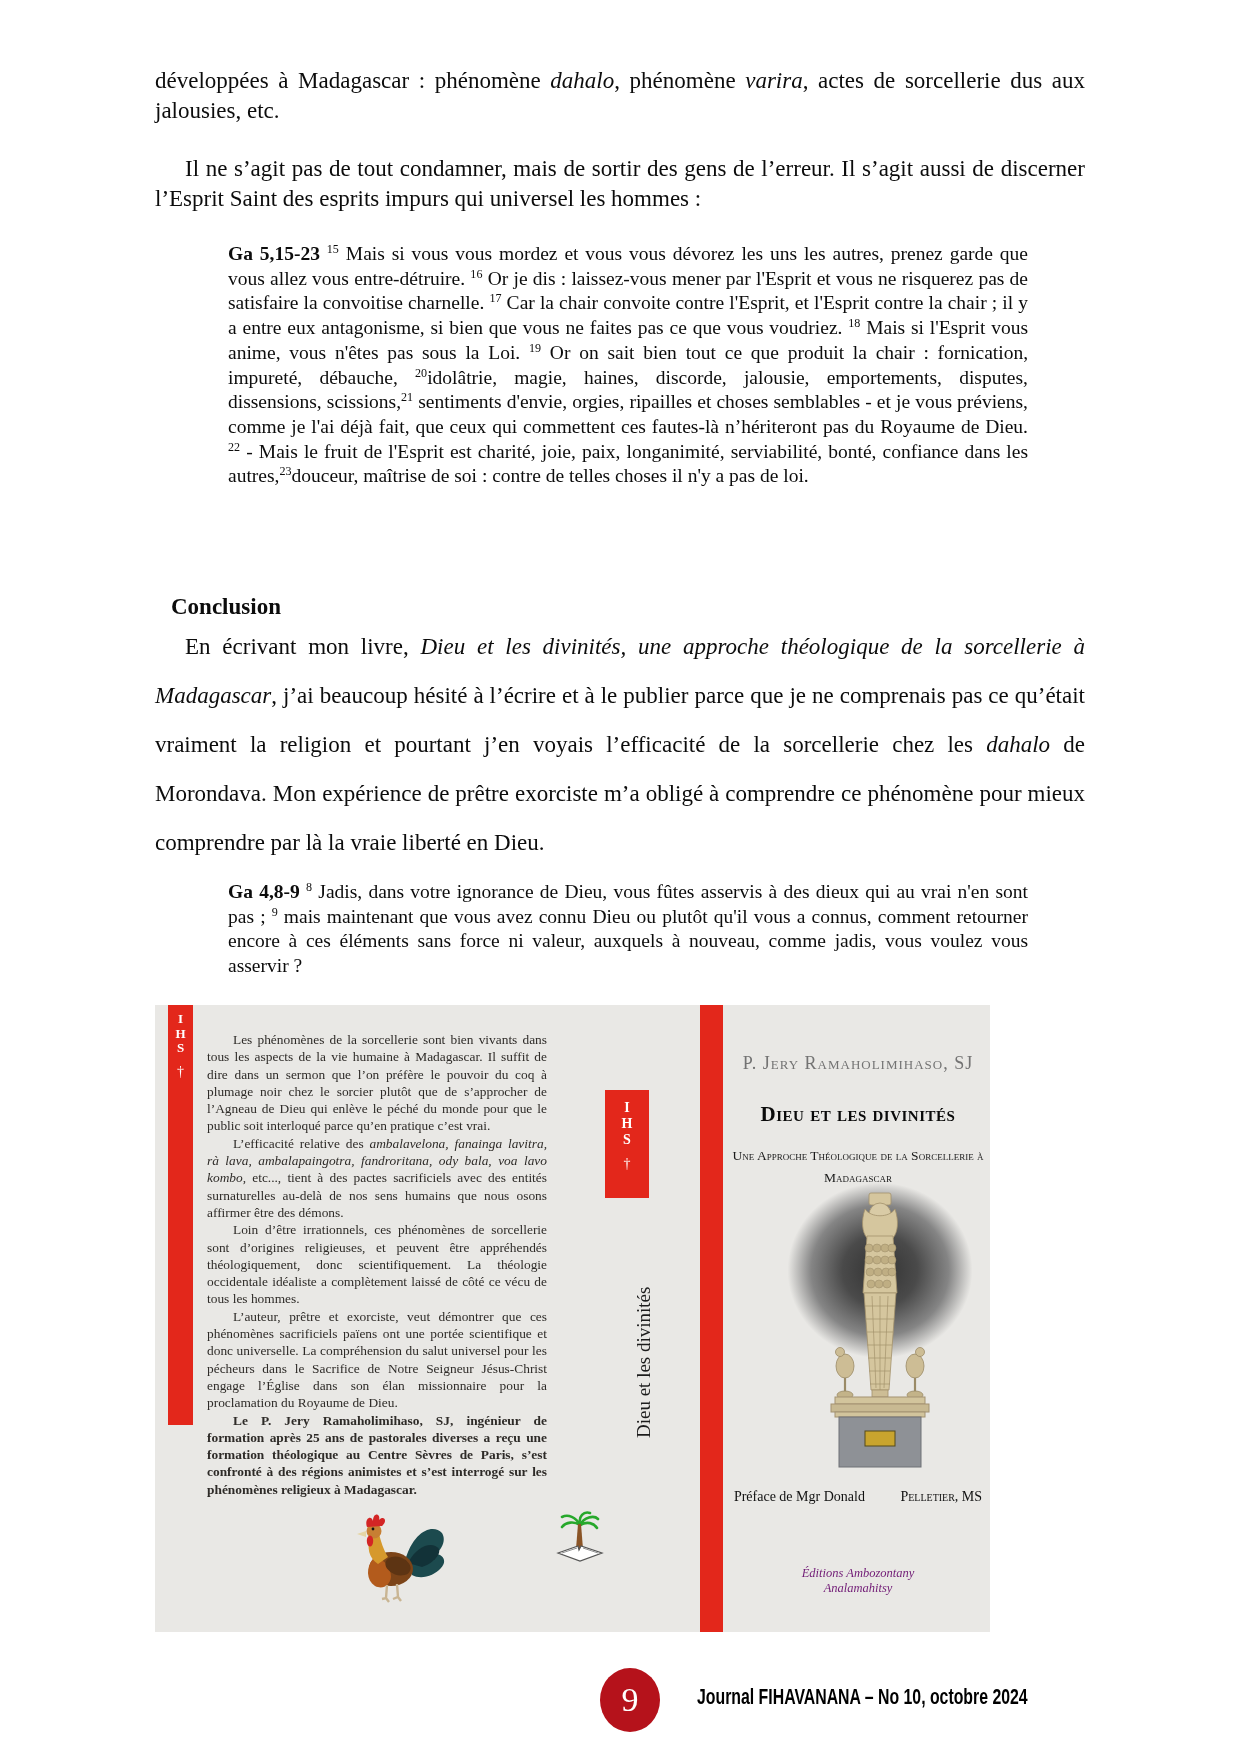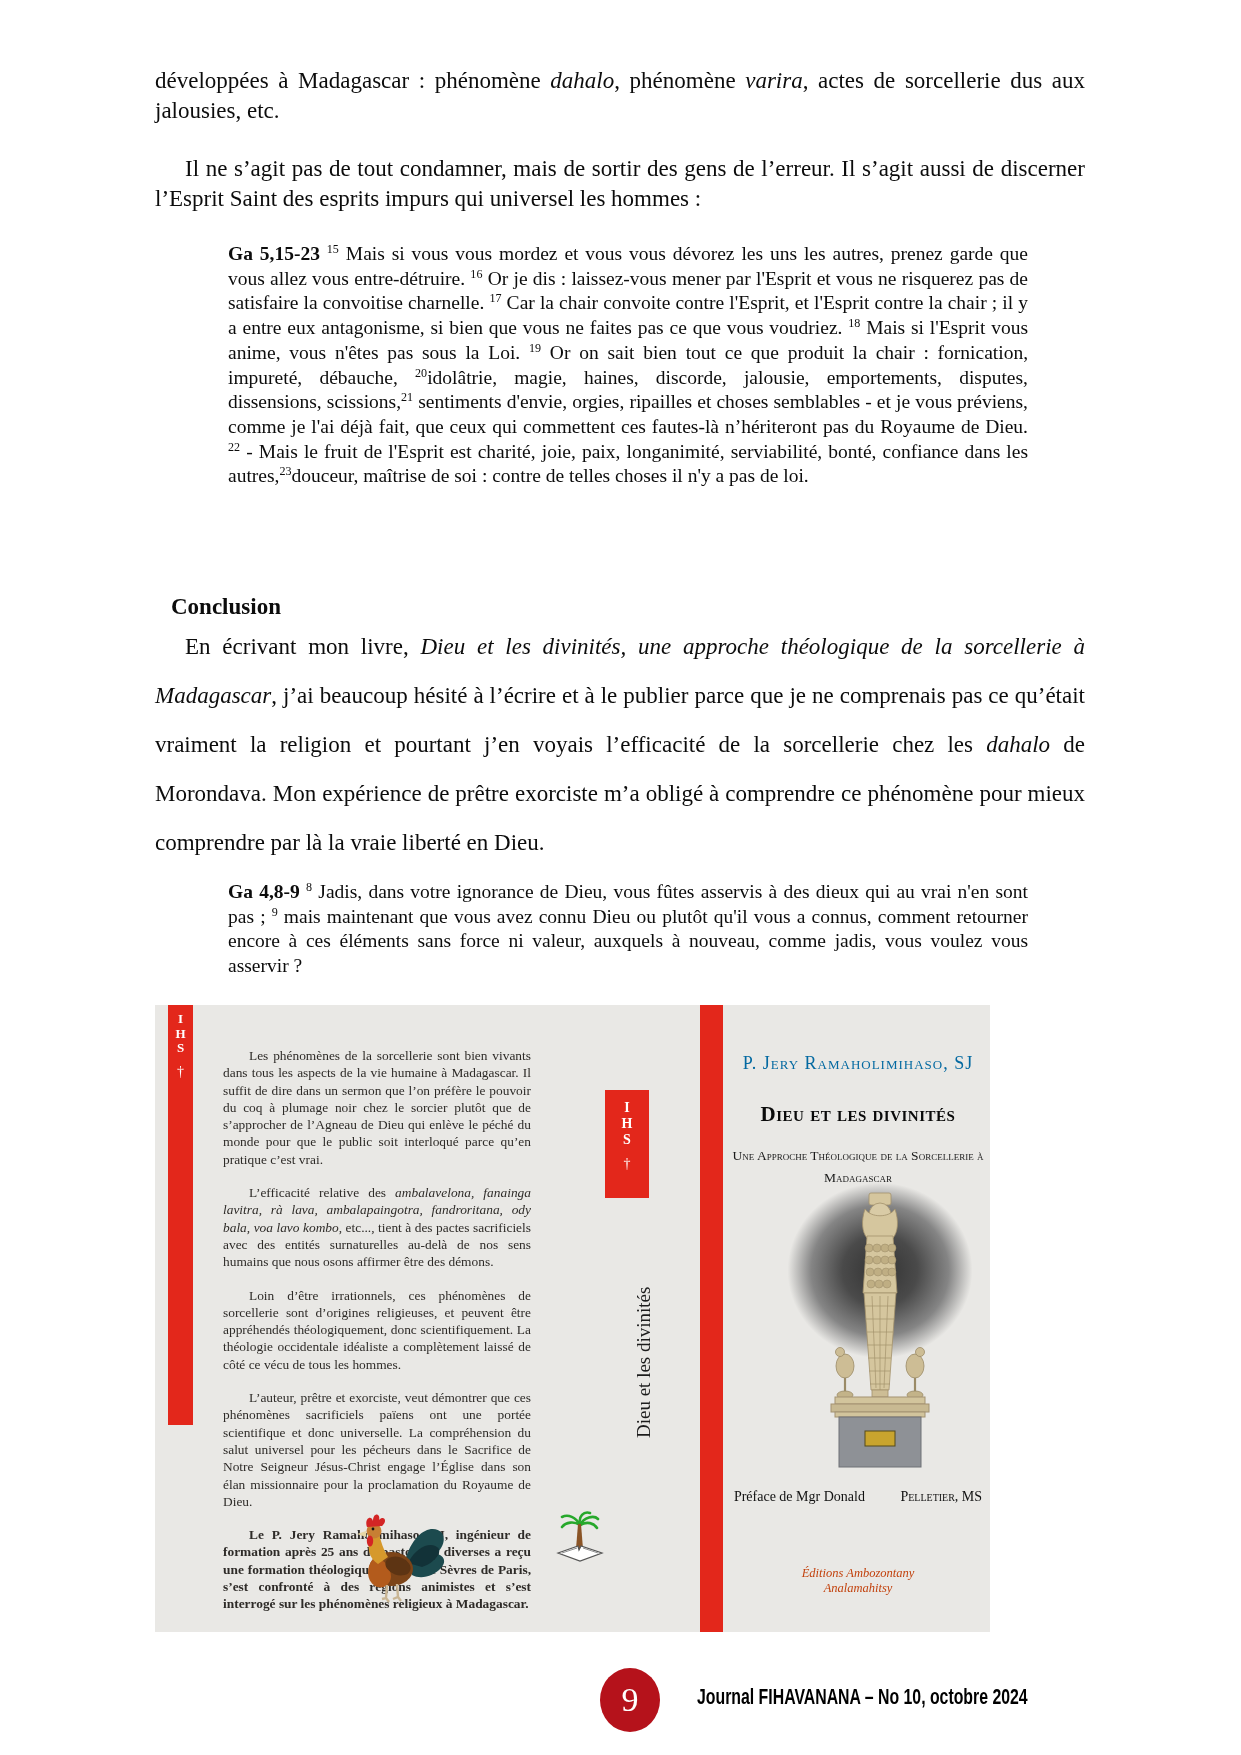--- a/index.html
+++ b/index.html
@@ -22,54 +22,54 @@
     background:var(--cover-bg,#e9e8e5); }
   .strip { position:absolute; background:var(--accent-red,#e3271b); }
   .strip-back  { left:13px; top:0; width:25px; height:420px; }
   .strip-front { left:545px; top:0; width:23px; height:627px; }
   .strip-letters { color:#fff; font-weight:bold; font-size:13px; line-height:14.5px;
     text-align:center; white-space:pre-line; padding-top:7px; }
   .strip-cross { color:#fff; font-size:14px; text-align:center; margin-top:8px; }
 
   .back-text { position:absolute; left:52px; top:26px; width:340px; font-size:13.4px;
     line-height:17.3px; text-align:justify; color:var(--back-text,#2e2b28); }
-  .back-text p { margin:16px; text-indent:26px; }
+  .back-text p { margin:0; text-indent:26px; }
   .back-text p.bold { font-weight:bold; }
 
   .isbn-box { position:absolute; left:50px; top:532px; width:132px; height:68px;
     background:#fff; text-align:center; }
   .isbn-label { font-size:11.5px; padding-top:2px; white-space:nowrap; }
   .bars { height:34px; margin:1px 9px 0;
     background:repeating-linear-gradient(90deg,#111 0 2px,#fff 2px 3px,#111 3px 6px,#fff 6px 8px,#111 8px 9px,#fff 9px 12px,#111 12px 13px,#fff 13px 15px); }
   .bar-digits { font-size:11px; letter-spacing:2px; }
 
   .rooster { position:absolute; left:198px; top:498px; }
 
   .spine-box { position:absolute; left:450px; top:85px; width:44px; height:108px;
     background:var(--accent-red,#e3271b); }
   .spine-box .strip-letters { font-size:14px; line-height:16px; padding-top:10px; }
   .vertical-title { position:absolute; left:478px; top:238px; height:238px; width:28px;
     writing-mode:vertical-rl; transform:rotate(180deg); font-size:19px; color:#1c1c1c;
     text-align:center; white-space:nowrap; }
 
   .front-zone { position:absolute; left:568px; top:0; width:270px; text-align:center; }
   .author { position:absolute; top:48px; width:100%; font-variant:small-caps;
-    font-size:18px; letter-spacing:1px; color:#0369a1; }
+    font-size:18px; letter-spacing:1px; color:#737373; }
   .book-title { position:absolute; top:97px; width:100%; font-variant:small-caps;
     font-weight:bold; font-size:21px; letter-spacing:0.5px; color:#0a0a0a; }
   .book-subtitle { position:absolute; top:140px; width:100%; font-variant:small-caps;
     font-size:13.5px; line-height:22px; color:#1a1a1a; }
   .halo { position:absolute; left:600px; top:147px; width:250px; height:237px;
     border-radius:50%;
     background:radial-gradient(closest-side,#323232 0%,#4a4a4a 30%,#858585 55%,rgba(233,232,229,0) 74%); }
   .statue { position:absolute; left:650px; top:183px; }
   .preface { position:absolute; top:484px; width:100%; font-size:14px; color:#111; }
   .pub-logo { position:absolute; left:395px; top:504px; }
   .publisher { position:absolute; top:561px; width:100%; font-style:italic;
-    font-size:12.5px; line-height:15px; color:#c2410c; }
+    font-size:12.5px; line-height:15px; color:#701a75; }
   .front-zone .preface, .front-zone .publisher { left:0; }
 
   
   .page-badge { position:absolute; left:600px; top:1668px; width:60px; height:64px;
     border-radius:50%; background:var(--footer-circle,#b5121b); color:#fff;
     display:flex; align-items:center; justify-content:center; font-size:34px; }
   .journal-line { position:absolute; left:697px; top:1684px;
     font-family:"Liberation Sans", sans-serif; font-weight:bold; font-size:22px;
     color:#000; white-space:nowrap; transform:scaleX(0.72); transform-origin:left center; }
 </style>

